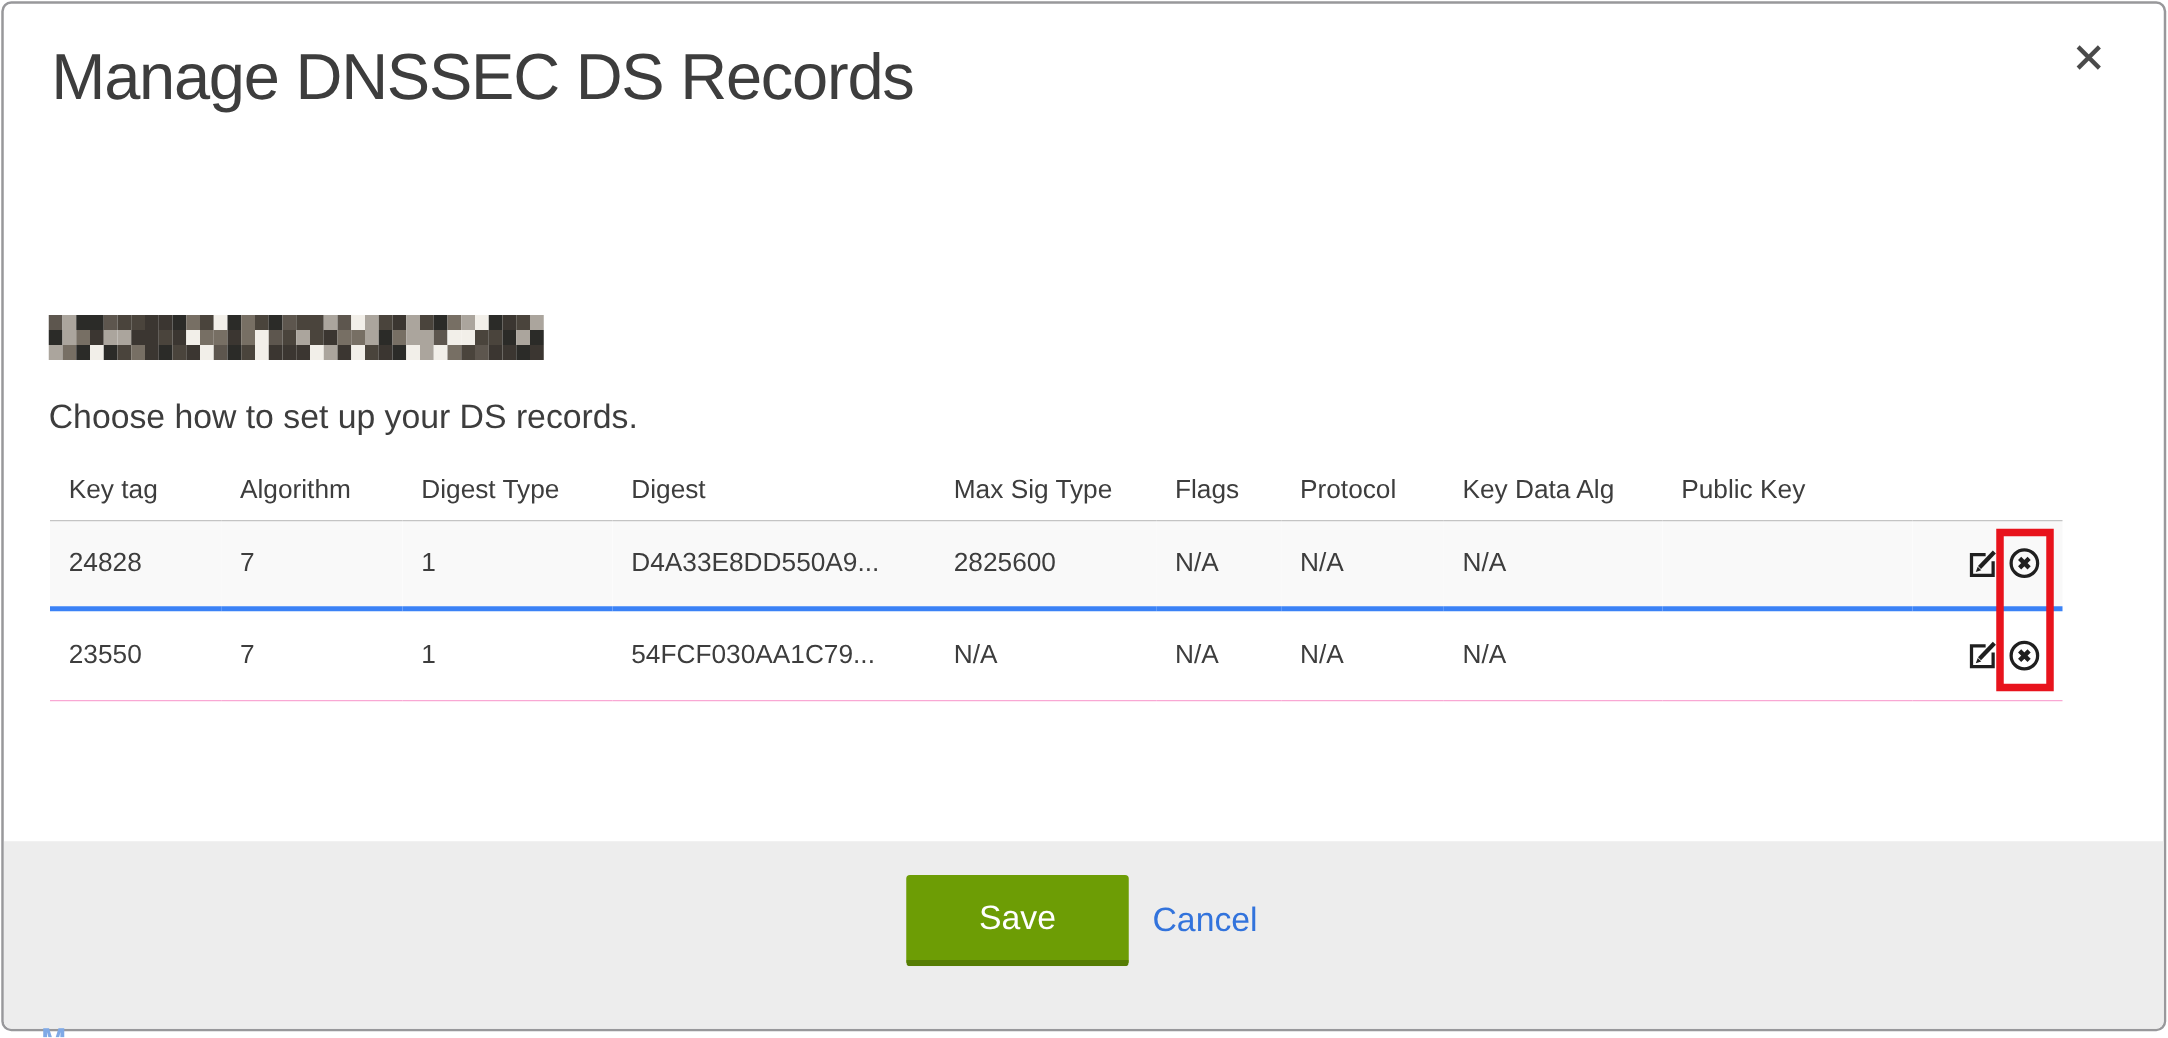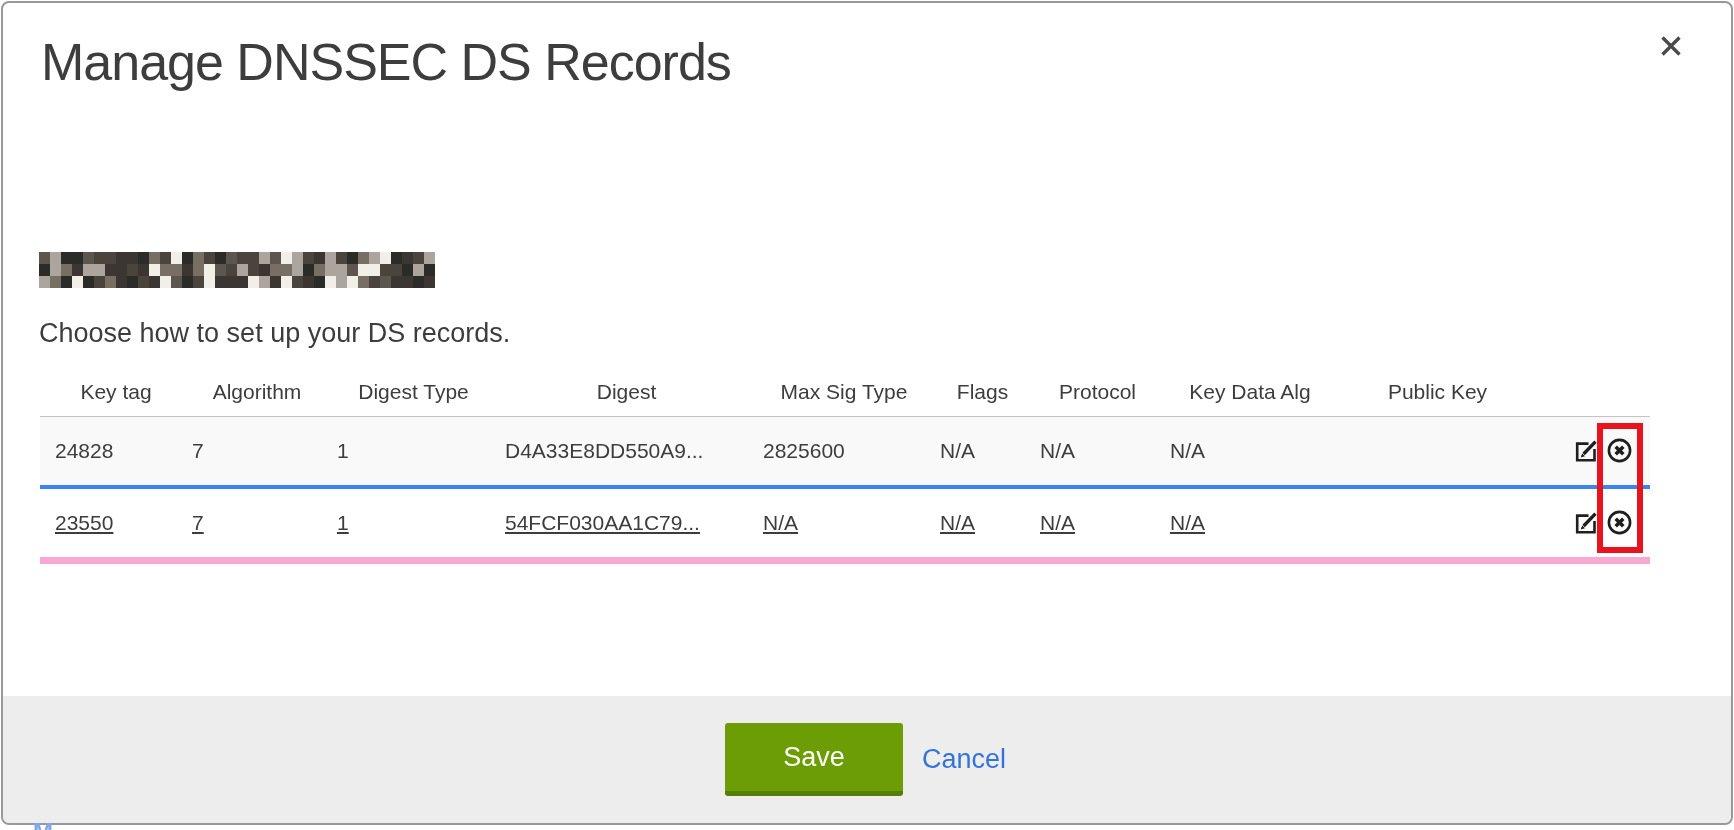--- a/index.html
+++ b/index.html
@@ -9,36 +9,36 @@
          border:2px solid #98989b;border-radius:8px;z-index:1;overflow:hidden;}
   .title{position:absolute;left:38px;top:30px;margin:0;font-size:52px;font-weight:400;
          color:#3d3d3d;letter-spacing:-1px;line-height:1.15;}
   .close-btn{position:absolute;top:26px;right:43px;width:34px;height:34px;border:0;background:transparent;
              padding:0;cursor:pointer;line-height:0;}
   .domain-mosaic{position:absolute;left:36px;top:249px;display:grid;
                  grid-template-columns:repeat(36,11px);grid-auto-rows:12px;}
   .instruction{position:absolute;left:36px;top:315px;margin:0;font-size:27px;color:#3d3d3d;}
   .table-wrap{position:absolute;left:37px;top:365px;width:1610px;}
   table{border-collapse:collapse;table-layout:fixed;width:1610px;font-size:21px;color:#3d3d3d;}
-  th{height:48px;text-align:center;font-weight:400;padding:0 0 0 15px;vertical-align:middle;
+  th{height:48px;text-align:left;font-weight:400;padding:0 0 0 15px;vertical-align:middle;
      border-bottom:1px solid #c4c4c4;white-space:nowrap;overflow:hidden;}
   td{padding:0 0 0 15px;vertical-align:middle;white-space:nowrap;overflow:hidden;}
   tbody tr.row-1{height:70px;background:#f9f9f9;}
   tbody tr.row-2{height:74px;background:#fff;}
   tbody tr.row-1 td{border-bottom:4px solid #3b82f6;}
-  tbody tr.row-2 td{border-bottom:7px solid #f9a8d4;text-decoration:underline;}
+  tbody tr.row-2 td{border-bottom:1px solid #f9a8d4;}
   td.actions{padding:0 18px 0 0;}
   .actions-inner{display:flex;justify-content:flex-end;align-items:center;gap:9px;}
   .icon-btn{border:0;background:transparent;padding:0;cursor:pointer;line-height:0;}
   .red-box{position:absolute;left:1557px;top:55px;width:46px;height:130px;box-sizing:border-box;
            border:6px solid #e8131c;pointer-events:none;}
   .add-btn{position:absolute;left:40px;top:568px;width:234px;height:51px;box-sizing:border-box;
            background:#fff;border:3px solid #679c02;border-radius:2px;color:#679c02;
            font-size:24px;font-family:inherit;cursor:pointer;}
-  .footer{position:absolute;left:0;right:0;bottom:0;height:127px;background:#ededed;
+  .footer{position:absolute;left:0;right:0;bottom:0;height:150px;background:#ededed;
           border-radius:0 0 6px 6px;}
   .save-btn{position:absolute;left:722px;top:27px;width:178px;height:73px;box-sizing:border-box;
             background:#6d9d05;border:0;border-bottom:5px solid #567d04;border-radius:3px;
             color:#fff;font-size:27px;font-family:inherit;cursor:pointer;}
   .cancel-link{position:absolute;left:919px;top:48px;font-size:27px;color:#3273dc;
                text-decoration:none;cursor:pointer;}
   .artifact{position:absolute;left:33px;top:820px;width:34px;height:10px;overflow:hidden;
             color:#7fa9e6;font-size:24px;font-weight:bold;z-index:2;line-height:1;}
 </style>
 </head>

